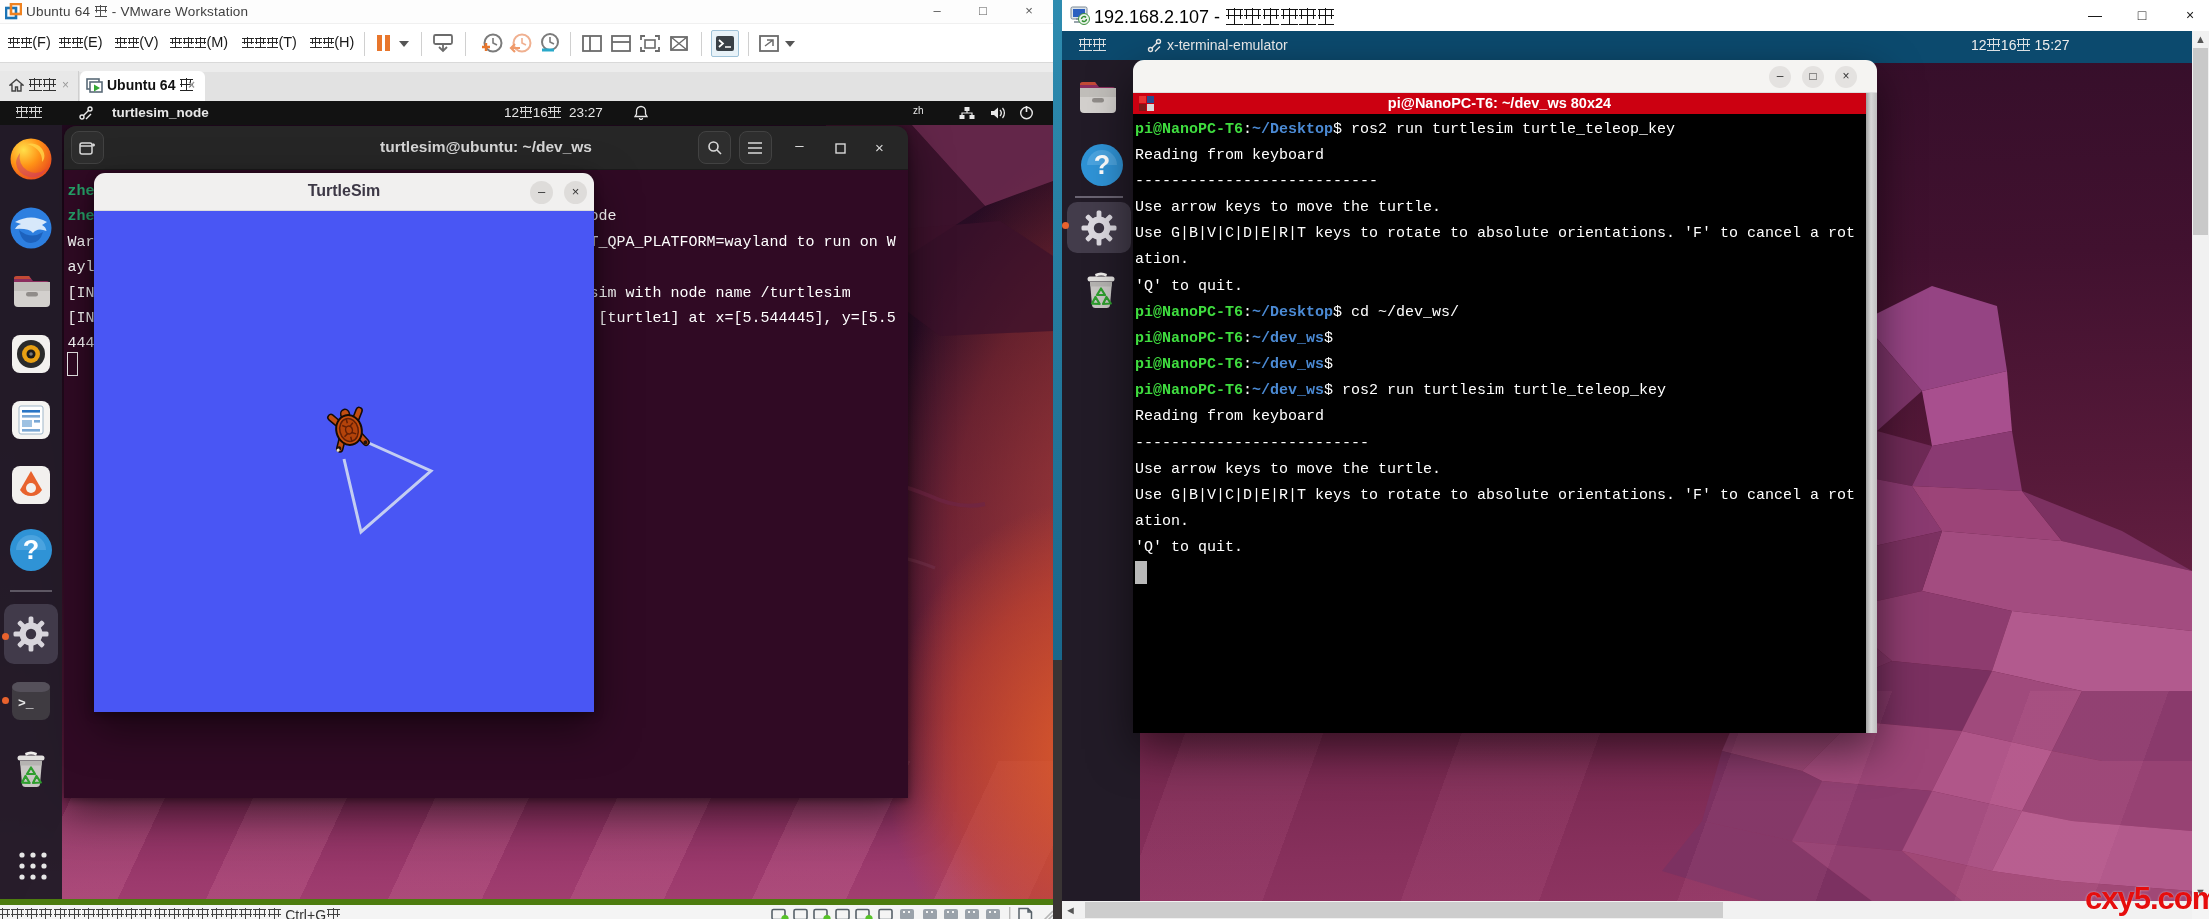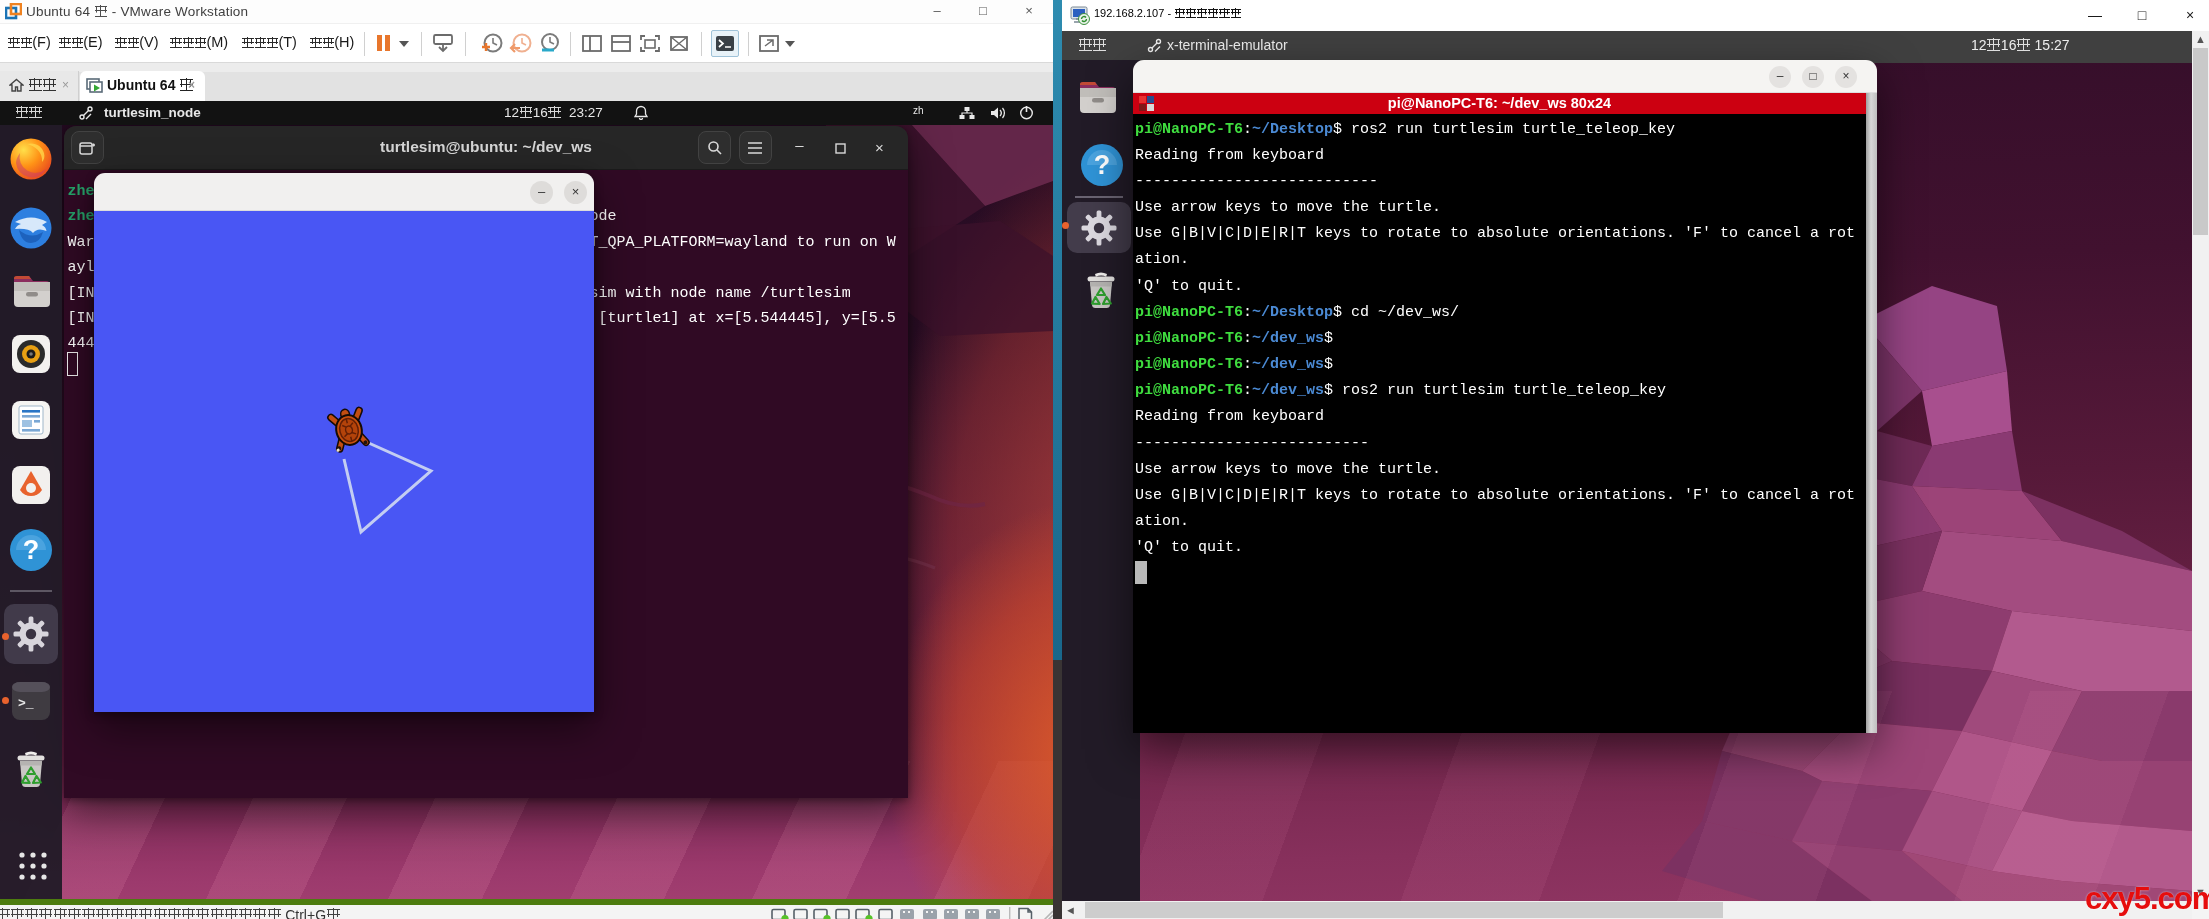--- a/index.html
+++ b/index.html
@@ -60,28 +60,28 @@
 .cbtn{position:absolute;top:7.5px;width:23px;height:23px;border-radius:50%;background:#dedcda;color:#333;text-align:center;line-height:22px;font-size:13px}
 #tscan{position:absolute;left:0;top:37.5px;width:500px;height:501px;background:#4956f4}
 #vm-status{left:0;top:899px;width:1053px;height:20px;background:#f4f4f4;border-top:6px solid #4d7c0f;font-size:14px;color:#333}
 #vm-status .msg{position:absolute;left:-4px;top:2px}
 
 #gap1{left:1053px;top:0;width:9px;height:660px;background:linear-gradient(180deg,#2e8cb0,#19678b)}
 #gap2{left:1053px;top:660px;width:9px;height:259px;background:#393434}
 
 #rdp{left:1062px;top:0;width:1147px;height:919px;background:#fff}
 #rdp-title{left:0;top:0;width:1147px;height:31px;background:#fff}
-#rdp-title .t{position:absolute;left:32px;top:7px;font-size:11px;color:#000}
+#rdp-title .t{position:absolute;left:32px;top:7px;font-size:18px;color:#000}
 .rwbtn{position:absolute;top:3px;width:34px;height:25px;color:#1a1a1a;font-size:14px;text-align:center;line-height:24px;font-weight:normal}
 #rbody{left:0;top:31px;width:1130px;height:870px;overflow:hidden;background:#451333}
 #rwall{left:0;top:0;width:1130px;height:870px;
  background:linear-gradient(178deg,#330e29 0%,#41112f 28%,#561939 52%,#6d2347 74%,#87305c 92%,#8f3562 100%)}
 #rstripes{left:0;top:660px;width:1130px;height:210px;
  background:repeating-linear-gradient(110deg, rgba(255,150,190,0) 0 130px, rgba(255,155,195,.07) 130px 260px)}
-#rtop{left:0;top:0;width:1130px;height:32px;background:#404040;color:#ededed;font-size:14px}
+#rtop{left:0;top:0;width:1130px;height:32px;background:#0c4a6e;color:#ededed;font-size:14px}
 #rtop .it{position:absolute;top:6px}
 #rdock{left:0;top:29px;width:78px;height:841px;background:#221b27}
 
 #rterm{left:71px;top:29px;width:744px;height:673px;border-radius:11px 11px 0 0;
  box-shadow:0 16px 44px rgba(0,0,0,.55)}
 #rthead{position:absolute;left:0;top:0;width:744px;height:33px;background:#f5f4f2;border-radius:11px 11px 0 0;border-bottom:1px solid #dedede}
 #rthead .title{position:absolute;left:0;right:0;top:7px;text-align:center;color:#3d3846;font-weight:bold;font-size:15px}
 .rcbtn{position:absolute;top:5.5px;width:22px;height:22px;border-radius:50%;background:#e4e2e0;color:#333;text-align:center;line-height:21px;font-size:12px}
 #rtred{position:absolute;left:0;top:33px;width:733px;height:21px;background:#c01;color:#fff;font-weight:bold;font-size:14.5px;text-align:center;line-height:21px}
 #rtblack{position:absolute;left:0;top:54px;width:733px;height:619px;background:#000;color:#fff}
@@ -233,20 +233,21 @@
 Warning: Ignoring XDG_SESSION_TYPE=wayland on Gnome. Use QT_QPA_PLATFORM=wayland to run on W
 ayland anyway.
 [INFO] [1702738047.559484587] [turtlesim]: Starting turtlesim with node name /turtlesim
 [INFO] [1702738047.572544037] [turtlesim]: Spawning turtle [turtle1] at x=[5.544445], y=[5.5
 44445], theta=[0.000000]</pre>
           <div id="t1cur"></div>
         </div>
       </div>
       <div id="tsim" class="abs">
         <div id="tshead">
+          <div class="title">TurtleSim</div>
           <div class="cbtn" style="left:436px">–</div>
           <div class="cbtn" style="left:470px">×</div>
         </div>
         <div id="tscan">
           <svg class="abs" style="" width="500" height="501" viewBox="0 0 500 501">
             <polyline points="268,229 337,260 267,321 250,248" fill="none" stroke="#c3cdf2" stroke-width="3"></polyline>
             <g transform="translate(255,219) rotate(-14)">
               <g stroke="#160b04" stroke-width="7.6" stroke-linecap="round">
                 <path d="M-9.5 -9.5 L-14.5 -16.5 M9.5 -9.5 L14.5 -16.5 M-9.5 8.5 L-13.5 16 M9.5 8.5 L13.5 16"></path>
               </g>
@@ -265,21 +266,21 @@
           </svg>
         </div>
       </div>
       <div id="gtop" class="abs">
         <span class="it" style="left:15px"><i class="c"></i><i class="c"></i></span>
         <svg class="abs" style="left:79px;top:5px" width="14" height="14" viewBox="0 0 14 14">
           <circle cx="3" cy="11" r="2" fill="none" stroke="#e8e8e8" stroke-width="1.4"></circle>
           <circle cx="11" cy="3" r="2" fill="none" stroke="#e8e8e8" stroke-width="1.4"></circle>
           <path d="M4.5 9.5 L9.5 4.5 M7 13 l5 -5" stroke="#e8e8e8" stroke-width="1.4"></path>
         </svg>
-        <span class="it" style="left:104px;font-weight:bold">turtlesim_node</span>
+        <span class="it" style="left:112px;font-weight:bold">turtlesim_node</span>
         <span class="it" style="left:504px">12<i class="c"></i>16<i class="c"></i>&nbsp; 23:27</span>
         <svg class="abs" style="left:634px;top:4px" width="14" height="15" viewBox="0 0 14 15">
           <path d="M7 1.5 a4.5 4.5 0 0 1 4.5 4.5 v3 l1.5 2.5 h-12 l1.5 -2.5 v-3 a4.5 4.5 0 0 1 4.5 -4.5z" fill="none" stroke="#e8e8e8" stroke-width="1.3"></path>
           <path d="M5.5 13 a1.5 1.5 0 0 0 3 0" fill="none" stroke="#e8e8e8" stroke-width="1.3"></path>
         </svg>
         <span class="it" style="left:913px;font-size:10px">zh</span>
         <svg class="abs" style="left:959px;top:5px" width="16" height="14" viewBox="0 0 16 14">
           <rect x="5.5" y="1" width="5" height="4" fill="#e8e8e8"></rect>
           <rect x="0.5" y="9" width="5" height="4" fill="#e8e8e8"></rect>
           <rect x="10.5" y="9" width="5" height="4" fill="#e8e8e8"></rect>

